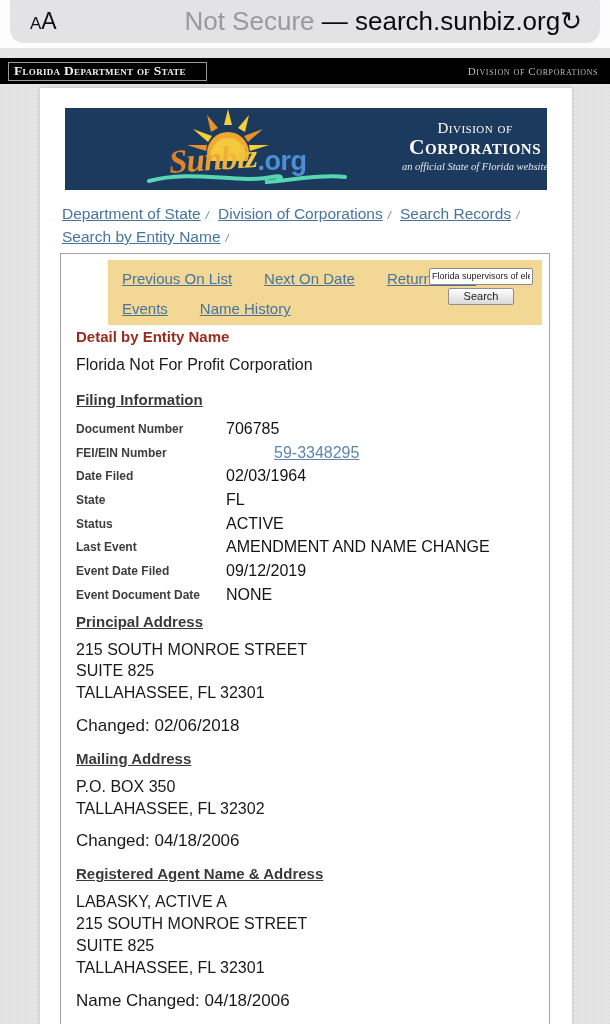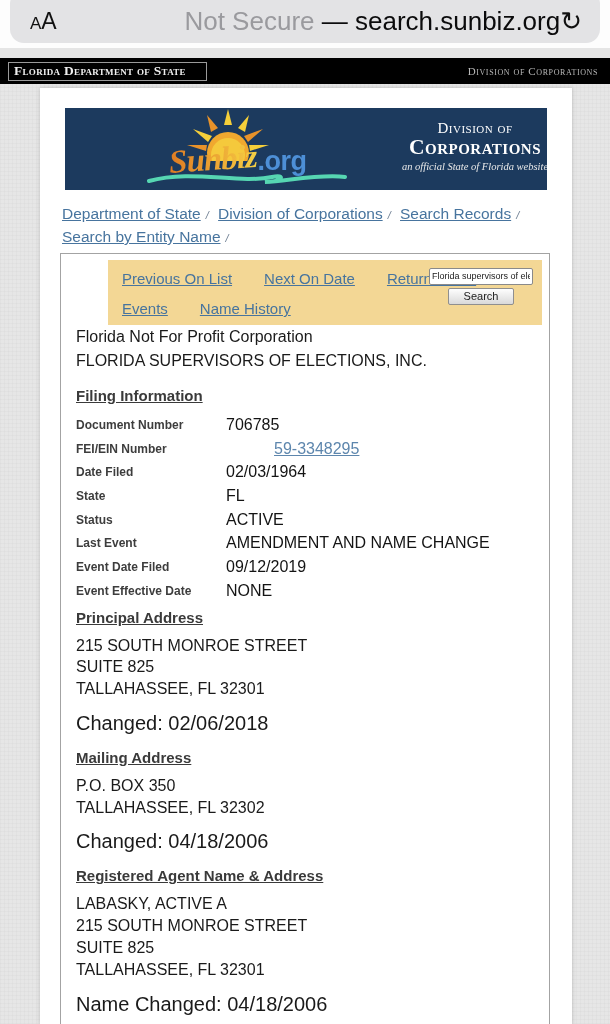--- a/index.html
+++ b/index.html
@@ -77,21 +77,21 @@
   
   .content { padding:0 2px 0 8px; color:#1c1c1c; }
   .detail-heading { color:#992b1e; font-weight:bold; font-size:15px; margin:3px 0 8px 0; }
   .entity-line { font-size:16px; line-height:24px; color:#1a1a1a; }
   .section-heading { font-size:15px; font-weight:bold; color:#3a3a3a; text-decoration:underline; margin:14px 0 9px 0; }
   .filing-row { display:flex; align-items:center; height:23.7px; }
   .filing-label { width:150px; flex-shrink:0; font-size:12px; font-weight:bold; color:#3d3d3d; }
   .filing-value { font-size:16px; color:#141414; }
   a.value-link { color:#5d86ad; text-decoration:underline; cursor:pointer;margin-left:48px; }
   .addr-line { font-size:16px; line-height:21.8px; color:#1a1a1a; }
-  .changed-line { font-size:20px; color:#1a1a1a; margin-top:12px; }
+  .changed-line { font-size:17px; color:#1a1a1a; margin-top:12px; }
 </style>
 </head>
 <body>
 
 <div class="safari-bar">
   <div class="url-pill">
     <div class="url-pill-inner">
       <span class="reader-btn">AA</span>
       <span class="url-text"><span class="url-secure">Not Secure</span> <span class="url-host">— search.sunbiz.org</span></span>
       <span class="reload">↻</span>
@@ -155,23 +155,23 @@
         <span class="nav-link">Events</span>
         <span class="nav-link">Name History</span>
       </div>
       <div class="search-widget">
         <input class="search-input" type="text" value="Florida supervisors of ele" style="">
         <div><button class="search-btn">Search</button></div>
       </div>
     </div>
 
     <div class="content">
+      <div class="detail-heading">Detail by Entity Name</div>
 
       <div class="entity-line">Florida Not For Profit Corporation</div>
-      <div class="entity-line">FLORIDA SUPERVISORS OF ELECTIONS, INC.</div>
 
       <div class="section-heading">Filing Information</div>
 
       <div class="filing-row">
         <span class="filing-label">Document Number</span>
         <span class="filing-value">706785</span>
       </div>
       <div class="filing-row">
         <span class="filing-label">FEI/EIN Number</span>
         <a class="filing-value value-link">59-3348295</a>
@@ -190,21 +190,21 @@
       </div>
       <div class="filing-row">
         <span class="filing-label">Last Event</span>
         <span class="filing-value">AMENDMENT AND NAME CHANGE</span>
       </div>
       <div class="filing-row">
         <span class="filing-label">Event Date Filed</span>
         <span class="filing-value">09/12/2019</span>
       </div>
       <div class="filing-row">
-        <span class="filing-label">Event Effective Date</span>
+        <span class="filing-label">Event Document Date</span>
         <span class="filing-value">NONE</span>
       </div>
 
       <div class="section-heading" style="margin-top:6px;">Principal Address</div>
       <div class="addr-line">215 SOUTH MONROE STREET</div>
       <div class="addr-line">SUITE 825</div>
       <div class="addr-line">TALLAHASSEE, FL 32301</div>
       <div class="changed-line">Changed: 02/06/2018</div>
 
       <div class="section-heading">Mailing Address</div>

